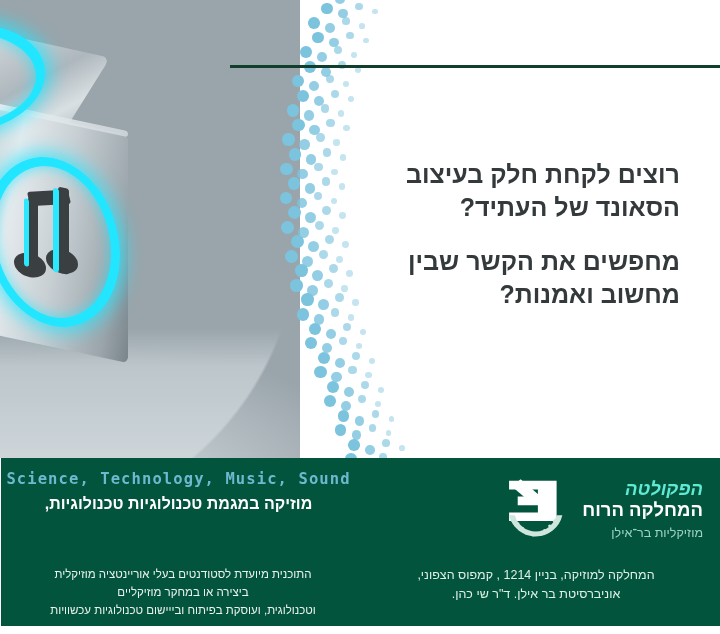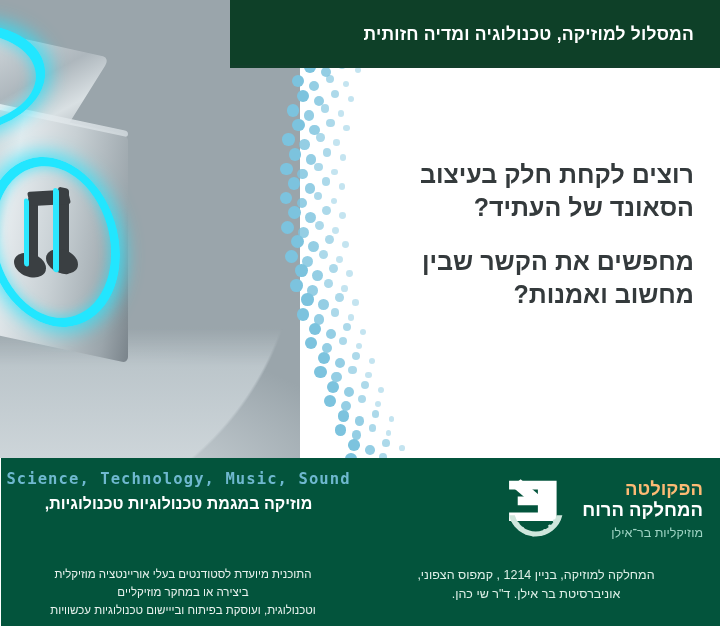--- a/index.html
+++ b/index.html
@@ -89,21 +89,21 @@
     color:#ffffff;font-size:17.5px;font-weight:bold;letter-spacing:.2px;
     white-space:nowrap;
   }
   .header-underline{
     position:absolute;right:0;top:65px;width:490px;height:3px;
     background:#123f2b;z-index:7;
   }
 
   
   .questions{
-    position:absolute;right:26px;top:158px;width:330px;
+    position:absolute;right:40px;top:158px;width:330px;
     text-align:right;color:#333333;z-index:5;
   }
   .questions p{
     margin:0;font-size:25px;line-height:1.30;font-weight:bold;color:#343a3c;
   }
   .questions p.q2{margin-top:22px;}
 
   
   .footer{
     position:absolute;left:1px;top:458px;width:720px;height:168px;
@@ -122,21 +122,21 @@
   }
   .prog-he{
     color:#ffffff;font-size:16px;font-weight:bold;line-height:1.45;margin:0;
   }
   
   .logo{
     position:absolute;right:18px;top:14px;width:230px;height:78px;
     display:flex;align-items:center;justify-content:flex-start;gap:10px;
   }
   .logo-text{text-align:right;}
-  .logo-text .l1{color:#fdba74;font-size:18.5px;font-weight:bold;line-height:1.12;}
+  .logo-text .l1{color:#5eead4;font-size:18.5px;font-weight:bold;line-height:1.12;font-style:italic;}
   .logo-text .l2{color:#ffffff;font-size:18.5px;font-weight:bold;line-height:1.12;}
   .logo-text .l3{color:#9fd4c4;font-size:12.5px;line-height:1.6;margin-top:2px;}
   .emblem{width:74px;height:72px;flex:0 0 74px;position:relative;}
 
   
   .footer-bottom{position:relative;width:720px;height:66px;}
   .blurb{
     position:absolute;left:8px;top:-2px;width:348px;text-align:center;
     color:#eaf3ef;font-size:11.5px;line-height:1.55;
   }
@@ -315,23 +315,20 @@
         <span style="width: 5.77273px; height: 5.77273px; left: 157.702px; top: 442.364px; background: rgb(124, 195, 222); opacity: 0.45;"></span>
         <span style="width: 11.6818px; height: 11.6818px; left: 119.87px; top: 450.909px; background: rgb(124, 195, 222); opacity: 1;"></span>
         <span style="width: 9.68182px; height: 9.68182px; left: 136.87px; top: 456.909px; background: rgb(124, 195, 222); opacity: 0.816667;"></span>
         <span style="width: 7.68182px; height: 7.68182px; left: 153.87px; top: 450.909px; background: rgb(124, 195, 222); opacity: 0.633333;"></span>
         <span style="width: 5.68182px; height: 5.68182px; left: 170.87px; top: 456.909px; background: rgb(124, 195, 222); opacity: 0.45;"></span>
         <span style="width: 11.5909px; height: 11.5909px; left: 116.985px; top: 465.455px; background: rgb(124, 195, 222); opacity: 1;"></span>
         <span style="width: 7.59091px; height: 7.59091px; left: 150.985px; top: 465.455px; background: rgb(124, 195, 222); opacity: 0.633333;"></span>
       </div>
   </div>
 
-  <div class="header-band">
-    <div class="title">המסלול למוזיקה, טכנולוגיה ומדיה חזותית</div>
-  </div>
   <div class="header-underline"></div>
 
   <div class="questions">
     <p class="q1">רוצים לקחת חלק בעיצוב הסאונד של העתיד?</p>
     <p class="q2">מחפשים את הקשר שבין מחשוב ואמנות?</p>
   </div>
 
   <div class="footer">
 
     <div class="footer-top">

